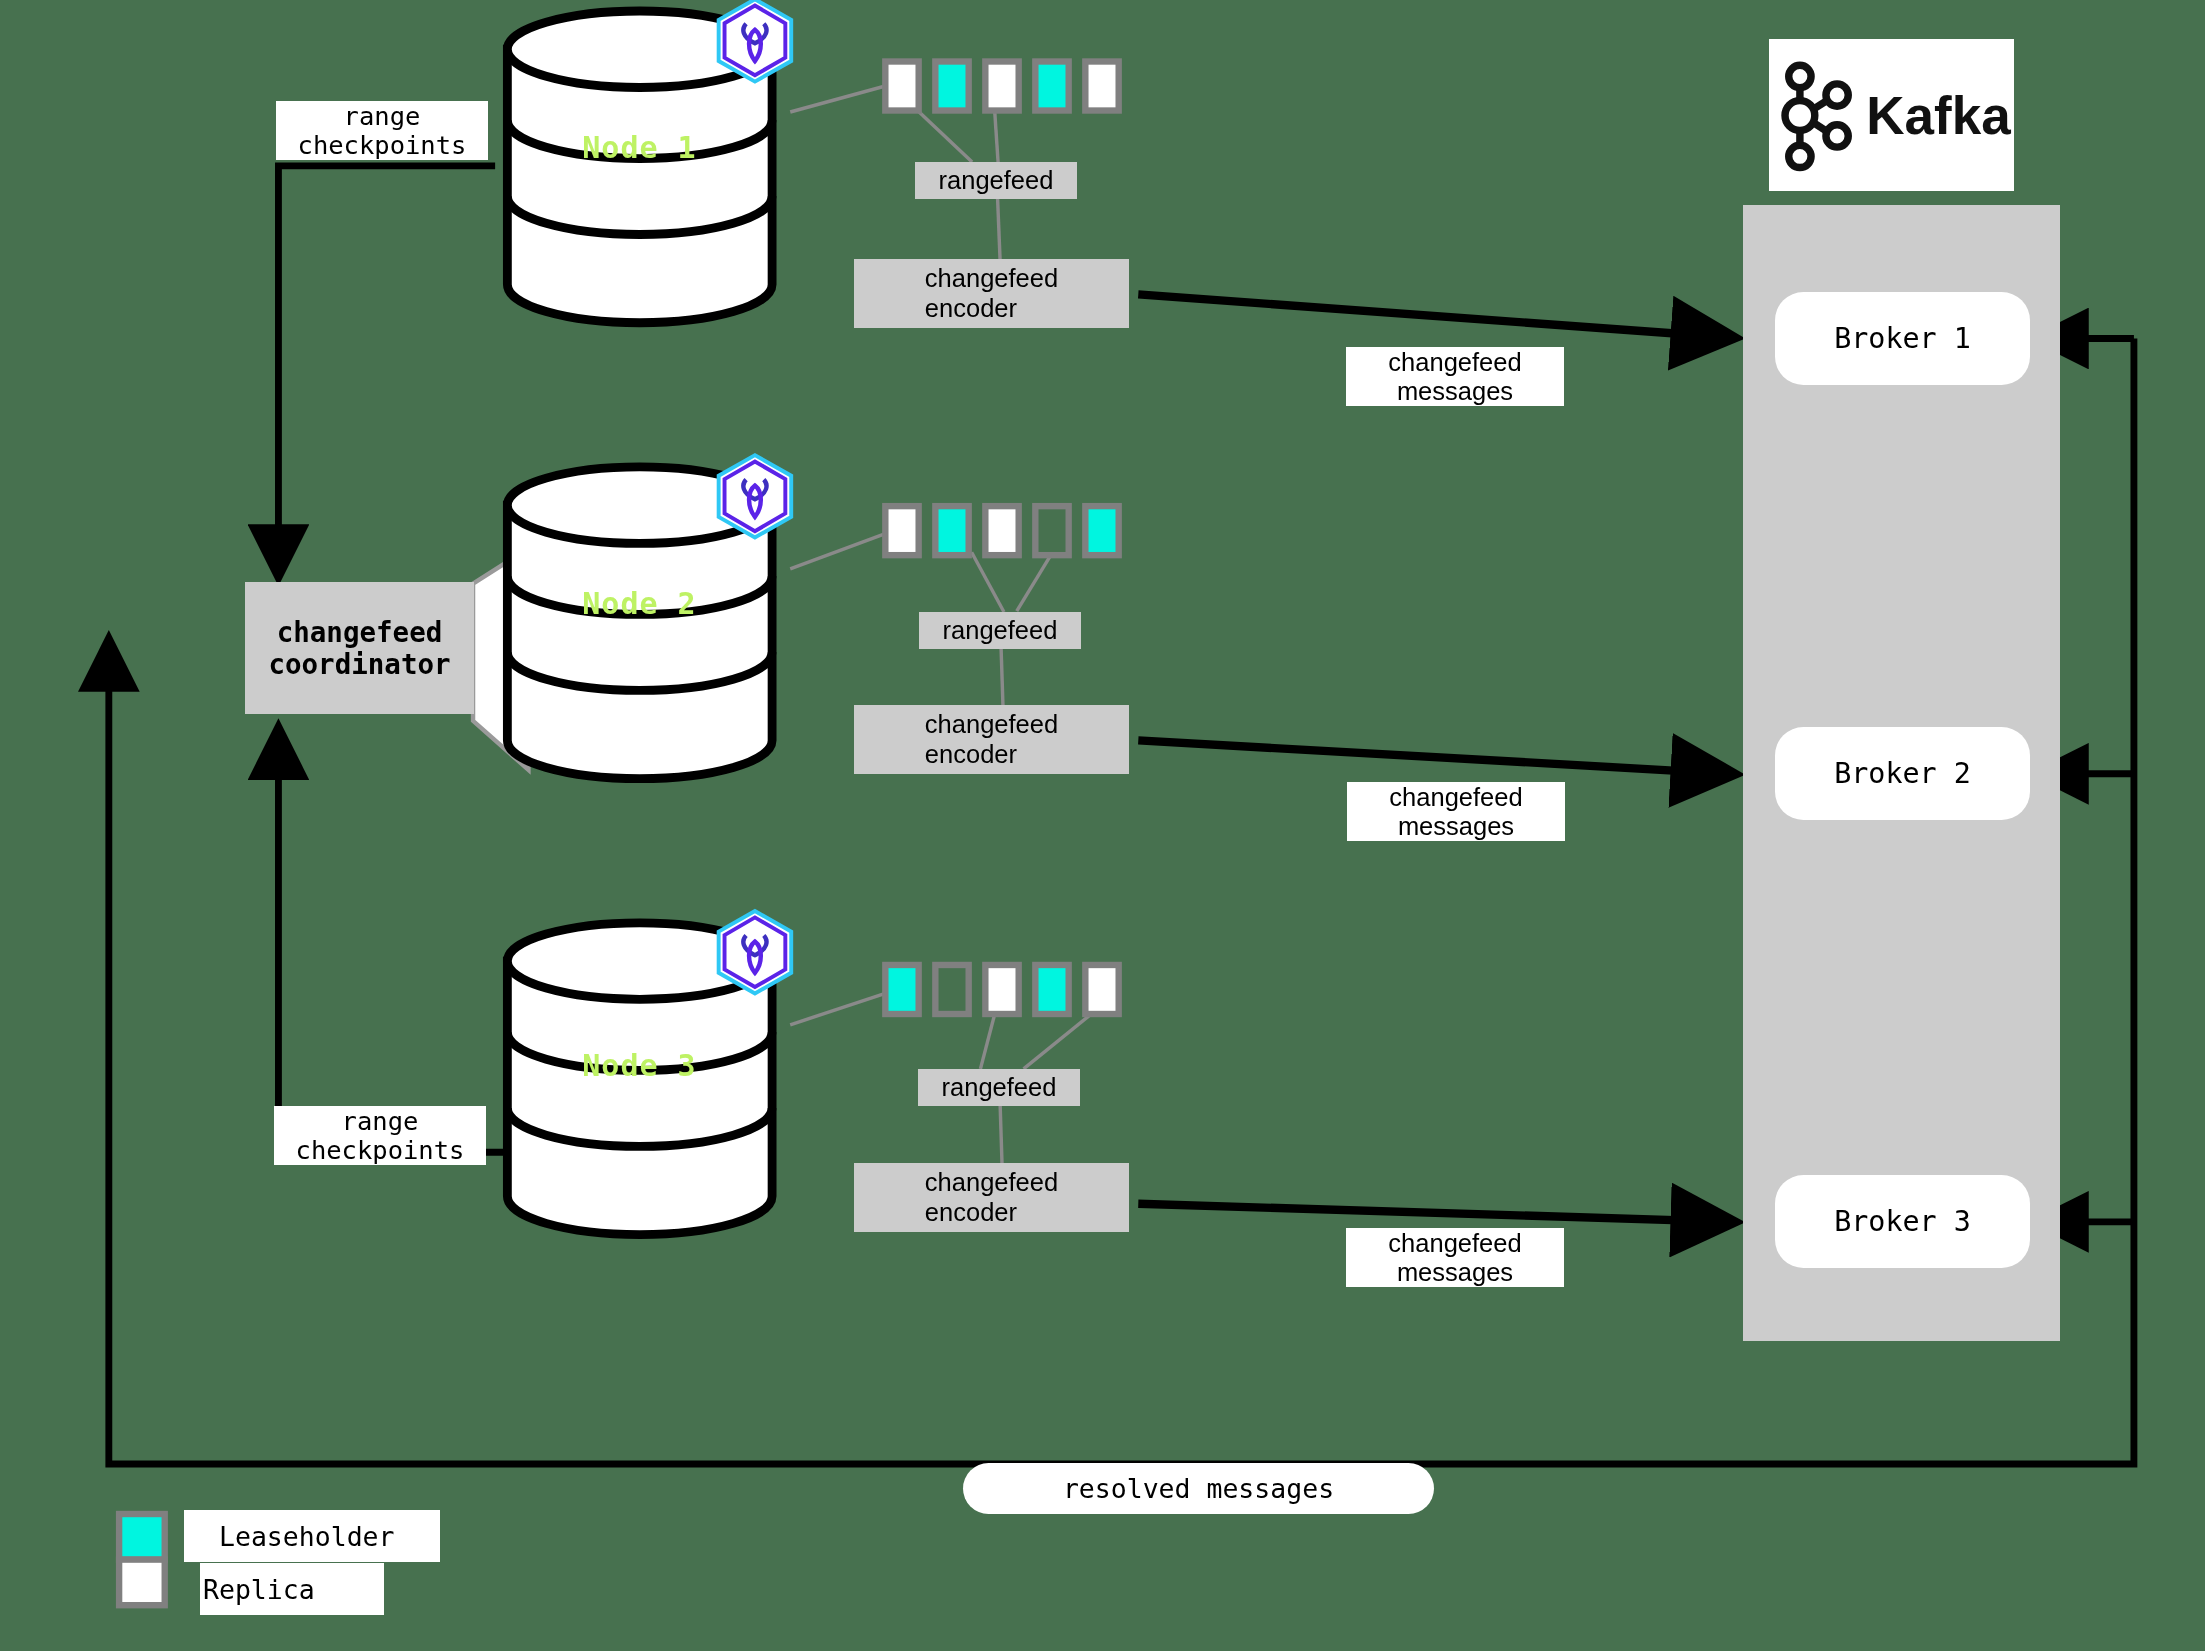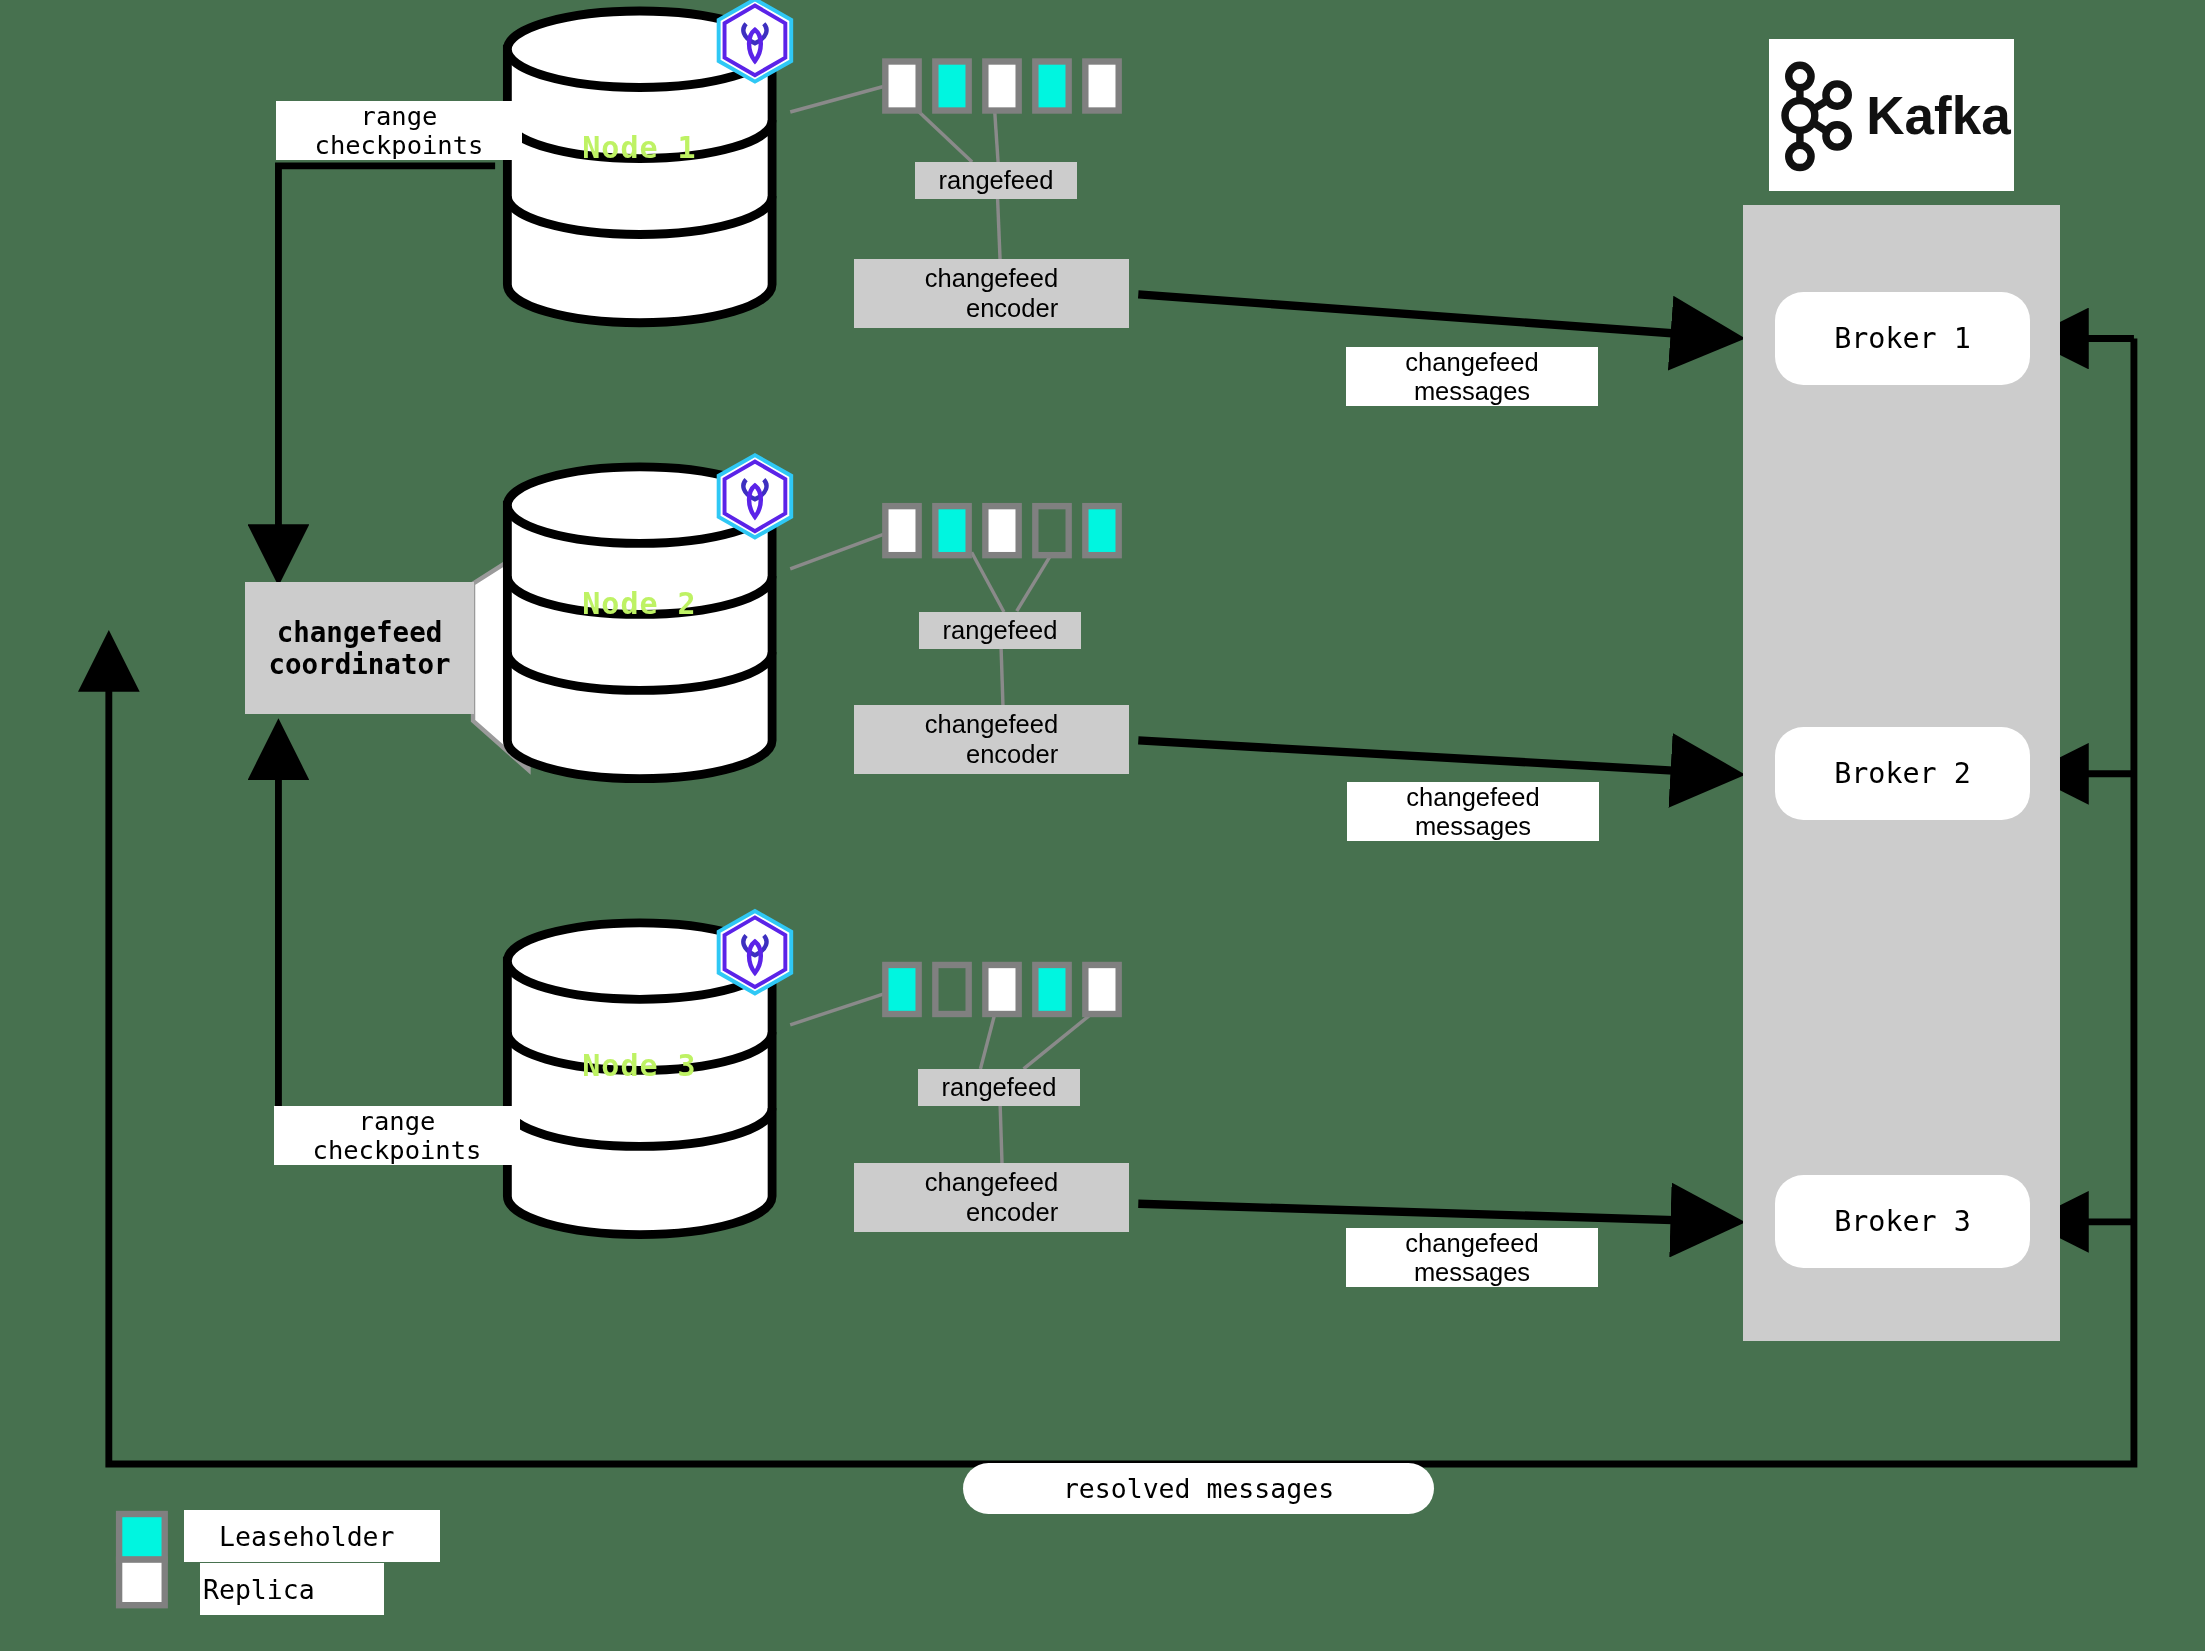--- a/index.html
+++ b/index.html
@@ -5,22 +5,22 @@
   html,body{margin:0;padding:0;background:#47714f;}
   #stage{position:relative;width:2205px;height:1652px;background:#47714f;
          font-family:"DejaVu Sans Mono",monospace;overflow:hidden;}
   svg.layer{position:absolute;left:0;top:0;width:2205px;height:1652px;}
   .abs{position:absolute;}
   .mono{font-family:"DejaVu Sans Mono",monospace;}
   .sans{font-family:"Liberation Sans",sans-serif;}
 
   
   .wlabel{background:#ffffff;color:#000;line-height:1.12;text-align:center;
-          padding:1px 18px;white-space:pre;}
-  .glabel{background:#cccccc;color:#000;line-height:1.16;text-align:right;
+          padding:1px 1px;white-space:pre;}
+  .glabel{background:#cccccc;color:#000;line-height:1.16;text-align:left;
           padding:2px 4.9px;white-space:pre;}
 
   
   .nodetxt{color:#bef264;font-weight:bold;letter-spacing:1px;}
 
   
   .kafkaplate{background:#fff;display:flex;align-items:center;justify-content:center;gap:1px;}
   .kafkaword{font-family:"Liberation Sans",sans-serif;font-weight:bold;color:#111;}
 
   .brokerbox{background:#fff;border-radius:28.4px;display:flex;align-items:center;

